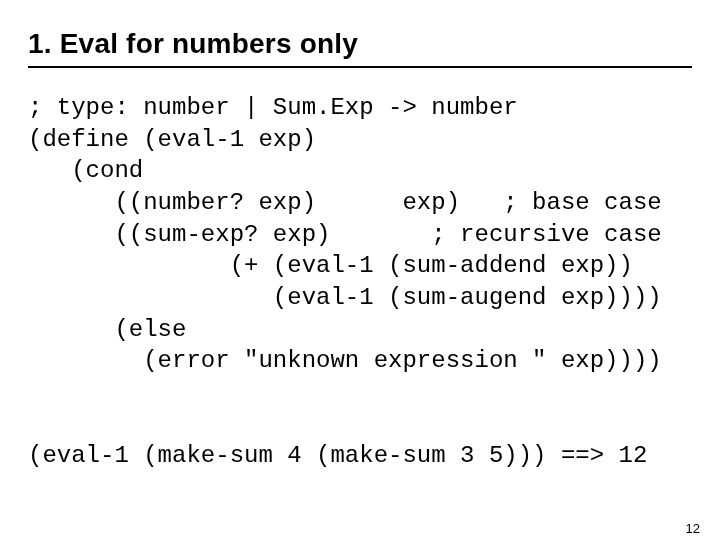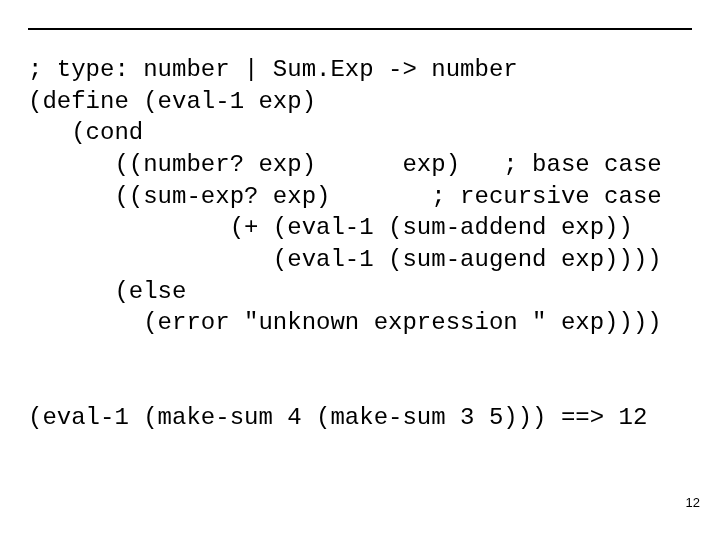--- a/index.html
+++ b/index.html
@@ -32,29 +32,30 @@
   .code {
     font-family: "Courier New", Courier, monospace;
     font-size: 24px;
     line-height: 1.32;
     white-space: pre;
     margin-top: 24px;
   }
   .pagenum {
     position: absolute;
     right: 20px;
-    bottom: 30px;
+    bottom: 4px;
     font-size: 13px;
     color: #000000;
   }
 </style>
 </head>
 <body>
 
 <div class="slide">
+  <h1 class="title">1. Eval for numbers only</h1>
   <hr class="rule">
   <div class="code"><span>; type: number | Sum.Exp -&gt; number</span>
 <span>(define (eval-1 exp)</span>
 <span>   (cond</span>
 <span>      ((number? exp)      exp)   ; base case</span>
 <span>      ((sum-exp? exp)       ; recursive case</span>
 <span>              (+ (eval-1 (sum-addend exp))</span>
 <span>                 (eval-1 (sum-augend exp))))</span>
 <span>      (else</span>
 <span>        (error "unknown expression " exp))))</span>

